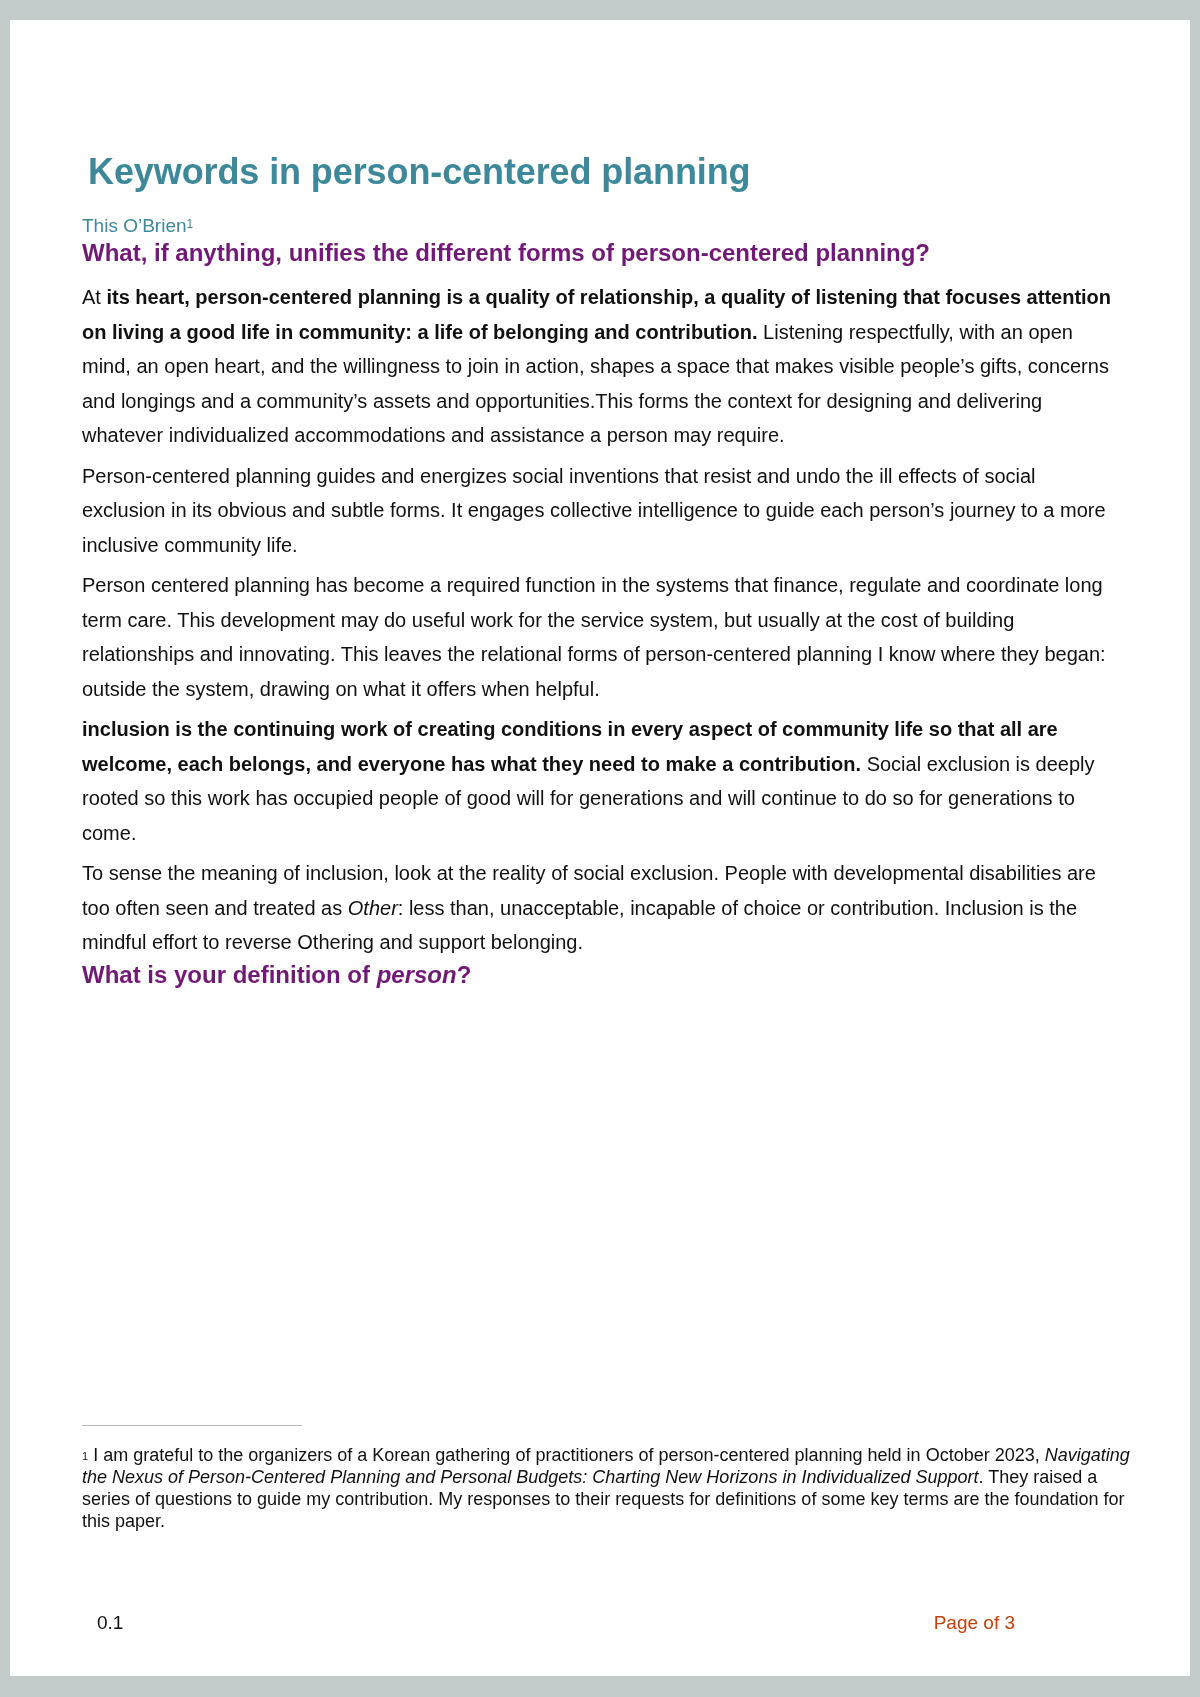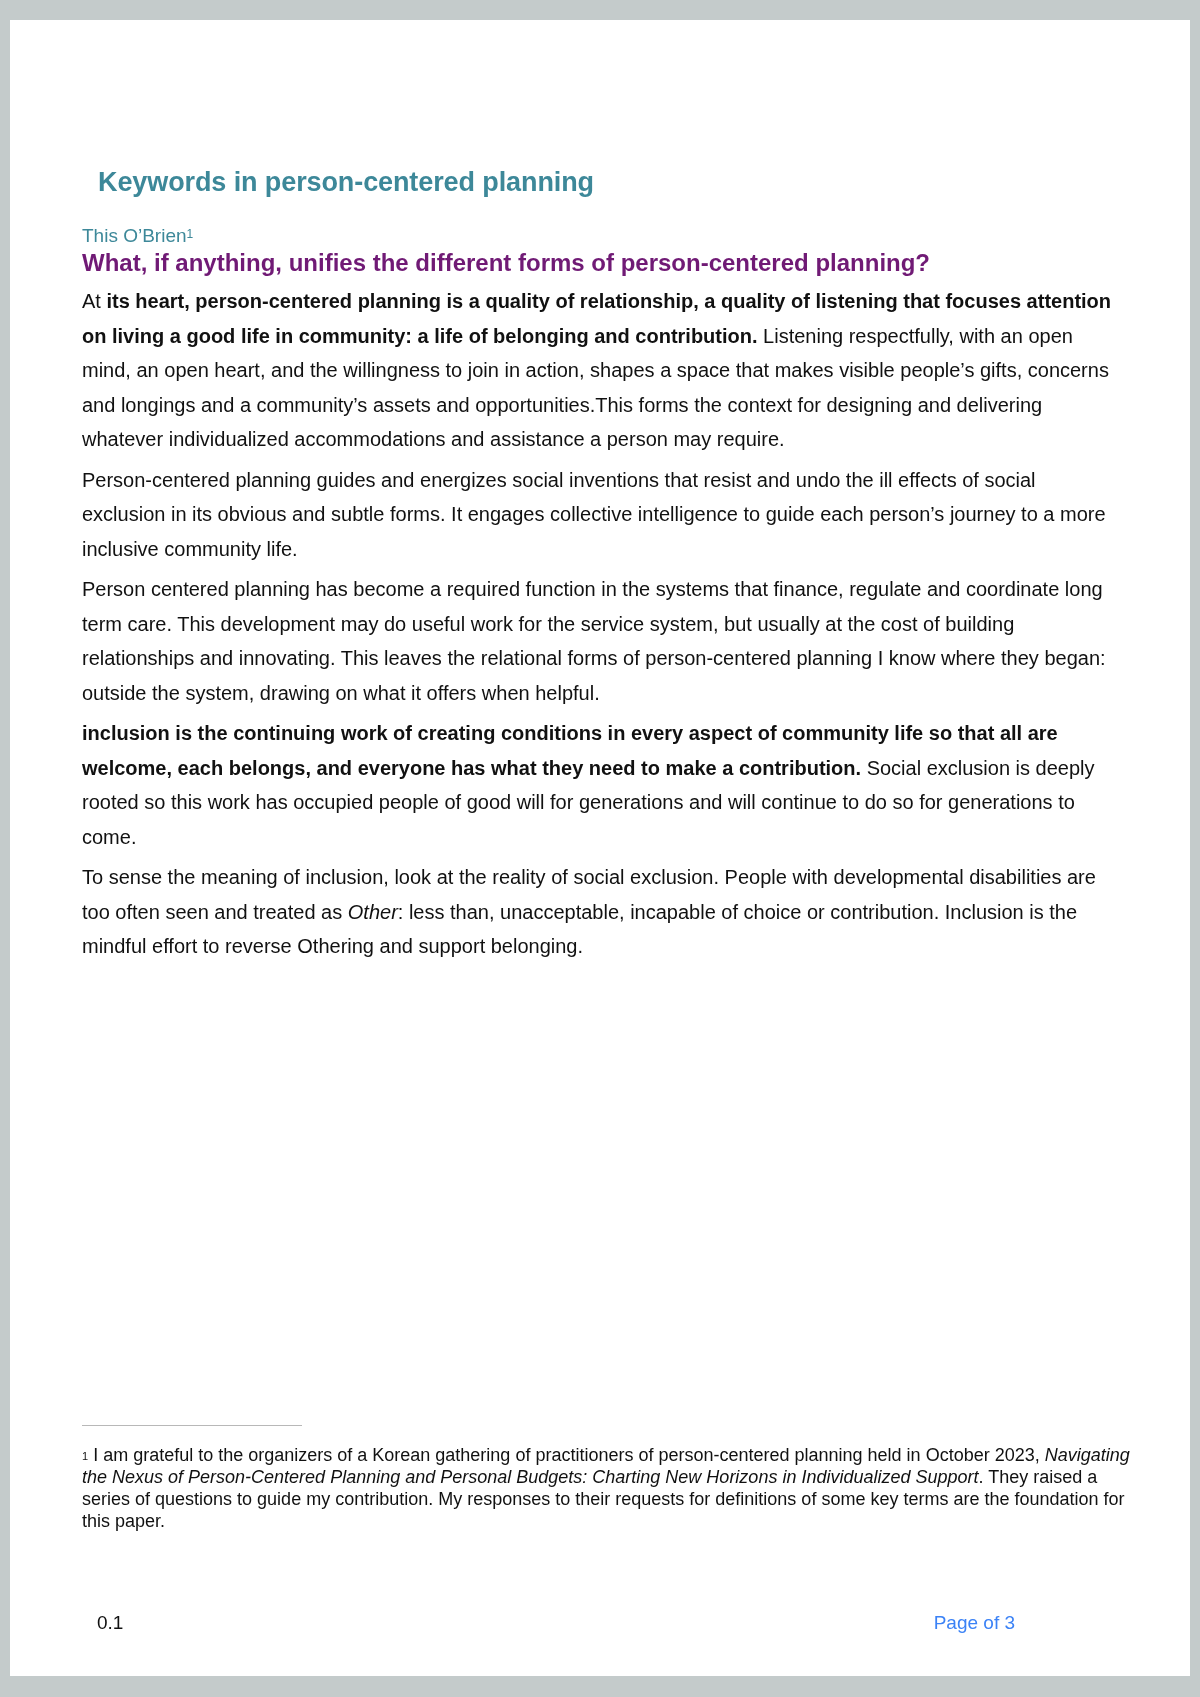--- a/index.html
+++ b/index.html
@@ -23,24 +23,24 @@
       height: 1656px;
       background: #ffffff;
     }
     .content {
       position: absolute;
       left: 72px;
       top: 124px;
       width: 1040px;
     }
     .doc-title {
-      font-size: 27px;
+      font-size: 36px;
       font-weight: bold;
       color: #3d8899;
-      margin: 16px;
+      margin: 6px;
       line-height: 44px;
       letter-spacing: -0.1px;
     }
     .author {
       font-size: 19px;
       color: #3d8899;
       margin: 20px 0 0 0;
       line-height: 24px;
     }
     .author sup {
@@ -62,21 +62,21 @@
     p.body {
       font-size: 20px;
       line-height: 36.5px;
       margin: 0;
       color: #111;
     }
     p.body.tight {
       line-height: 34.5px;
     }
     p.body + p.body { margin-top: 6px; }
-    h2 + p.body { margin-top: 6px; }
+    h2 + p.body { margin-top: 12px; }
     .b { font-weight: bold; }
     .i { font-style: italic; }
     .footnote-rule {
       position: absolute;
       left: 72px;
       top: 1405px;
       width: 220px;
       height: 0;
       border-top: 1.5px solid #b8b8b8;
     }
@@ -100,41 +100,42 @@
       left: 87px;
       top: 1592px;
       font-size: 19px;
       color: #111;
     }
     .footer-right {
       position: absolute;
       right: 175px;
       top: 1592px;
       font-size: 19px;
-      color: #3b82f6;
+      color: #c2410c;
       text-align: right;
     }
   </style>
 </head>
 <body>
 
 <div class="page">
   <div class="content">
 
     <h1 class="doc-title">Keywords in person-centered planning</h1>
     <div class="author"><span>This O’Brien</span><sup>1</sup></div>
 
     <h2 class="section-heading s1">What, if anything, unifies the different forms of person-centered planning?</h2>
     <p class="body tight"><span>At </span><span class="b">its heart, person-centered planning is a quality of relationship, a quality of listening that focuses attention on living a good life in community: a life of belonging and contribution.</span><span> Listening respectfully, with an open mind, an open heart, and the willingness to join in action, shapes a space that makes visible people’s gifts, concerns and longings and a community’s assets and opportunities.This forms the context for designing and delivering whatever individualized accommodations and assistance a person may require.</span></p>
     <p class="body tight"><span>Person-centered planning guides and energizes social inventions that resist and undo the ill effects of social exclusion in its obvious and subtle forms. It engages collective intelligence to guide each person’s journey to a more inclusive community life.</span></p>
     <p class="body tight"><span>Person centered planning has become a required function in the systems that finance, regulate and coordinate long term care. This development may do useful work for the service system, but usually at the cost of building relationships and innovating. This leaves the relational forms of person-centered planning I know where they began: outside the system, drawing on what it offers when helpful.</span></p>
 
     <p class="body tight"><span class="b">inclusion is the continuing work of creating conditions in every aspect of community life so that all are welcome, each belongs, and everyone has what they need to make a contribution.</span><span> Social exclusion is deeply rooted so this work has occupied people of good will for generations and will continue to do so for generations to come.</span></p>
     <p class="body tight"><span>To sense the meaning of inclusion, look at the reality of social exclusion. People with developmental disabilities are too often seen and treated as </span><span class="i">Other</span><span>: less than, unacceptable, incapable of choice or contribution. Inclusion is the mindful effort to reverse Othering and support belonging.</span></p>
 
+    <h2 class="section-heading s3"><span>What is your definition of </span><span class="i">person</span><span>?</span></h2>
 
   </div>
 
   <div class="footnote-rule"></div>
   <div class="footnote"><sup>1</sup><span> I am grateful to the organizers of a Korean gathering of practitioners of person-centered planning held in October 2023, </span><span class="i">Navigating the Nexus of Person-Centered Planning and Personal Budgets: Charting New Horizons in Individualized Support</span><span>. They raised a series of questions to guide my contribution. My responses to their requests for definitions of some key terms are the foundation for this paper.</span></div>
 
   <div class="footer-left">0.1</div>
   <div class="footer-right">Page of 3</div>
 </div>
 

